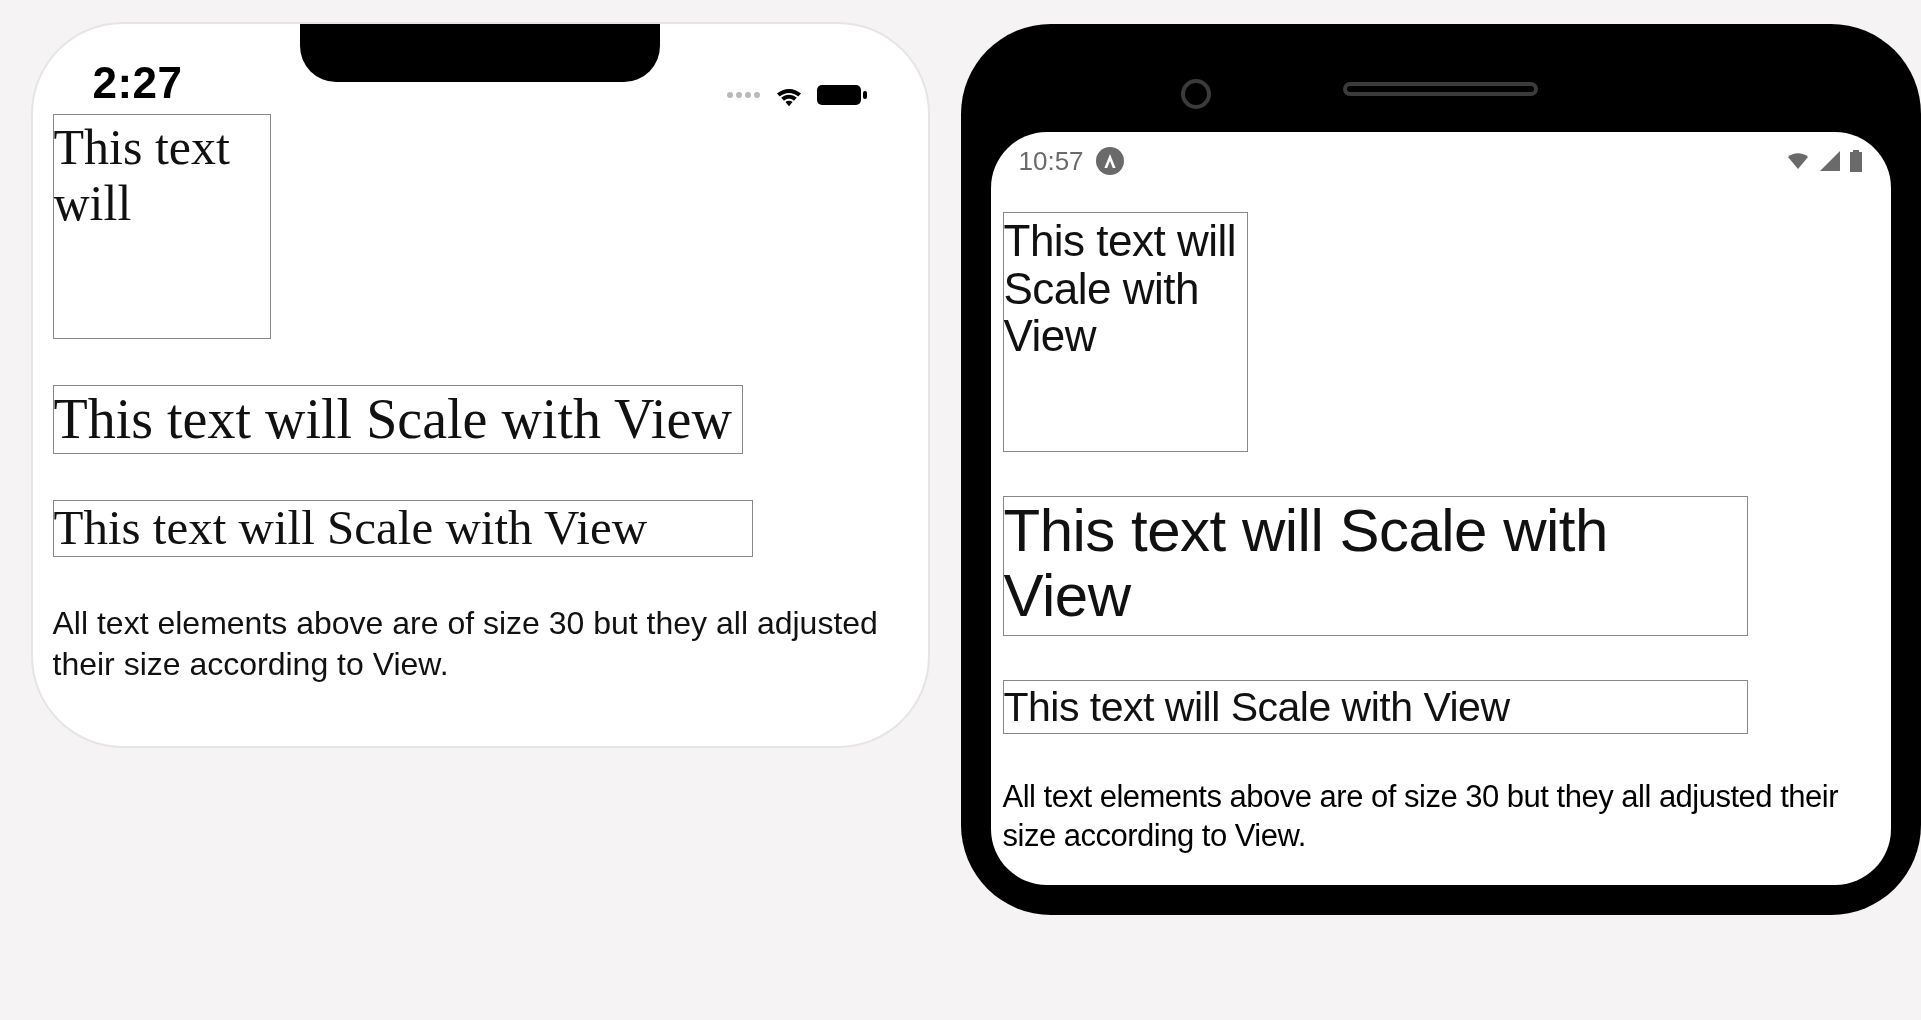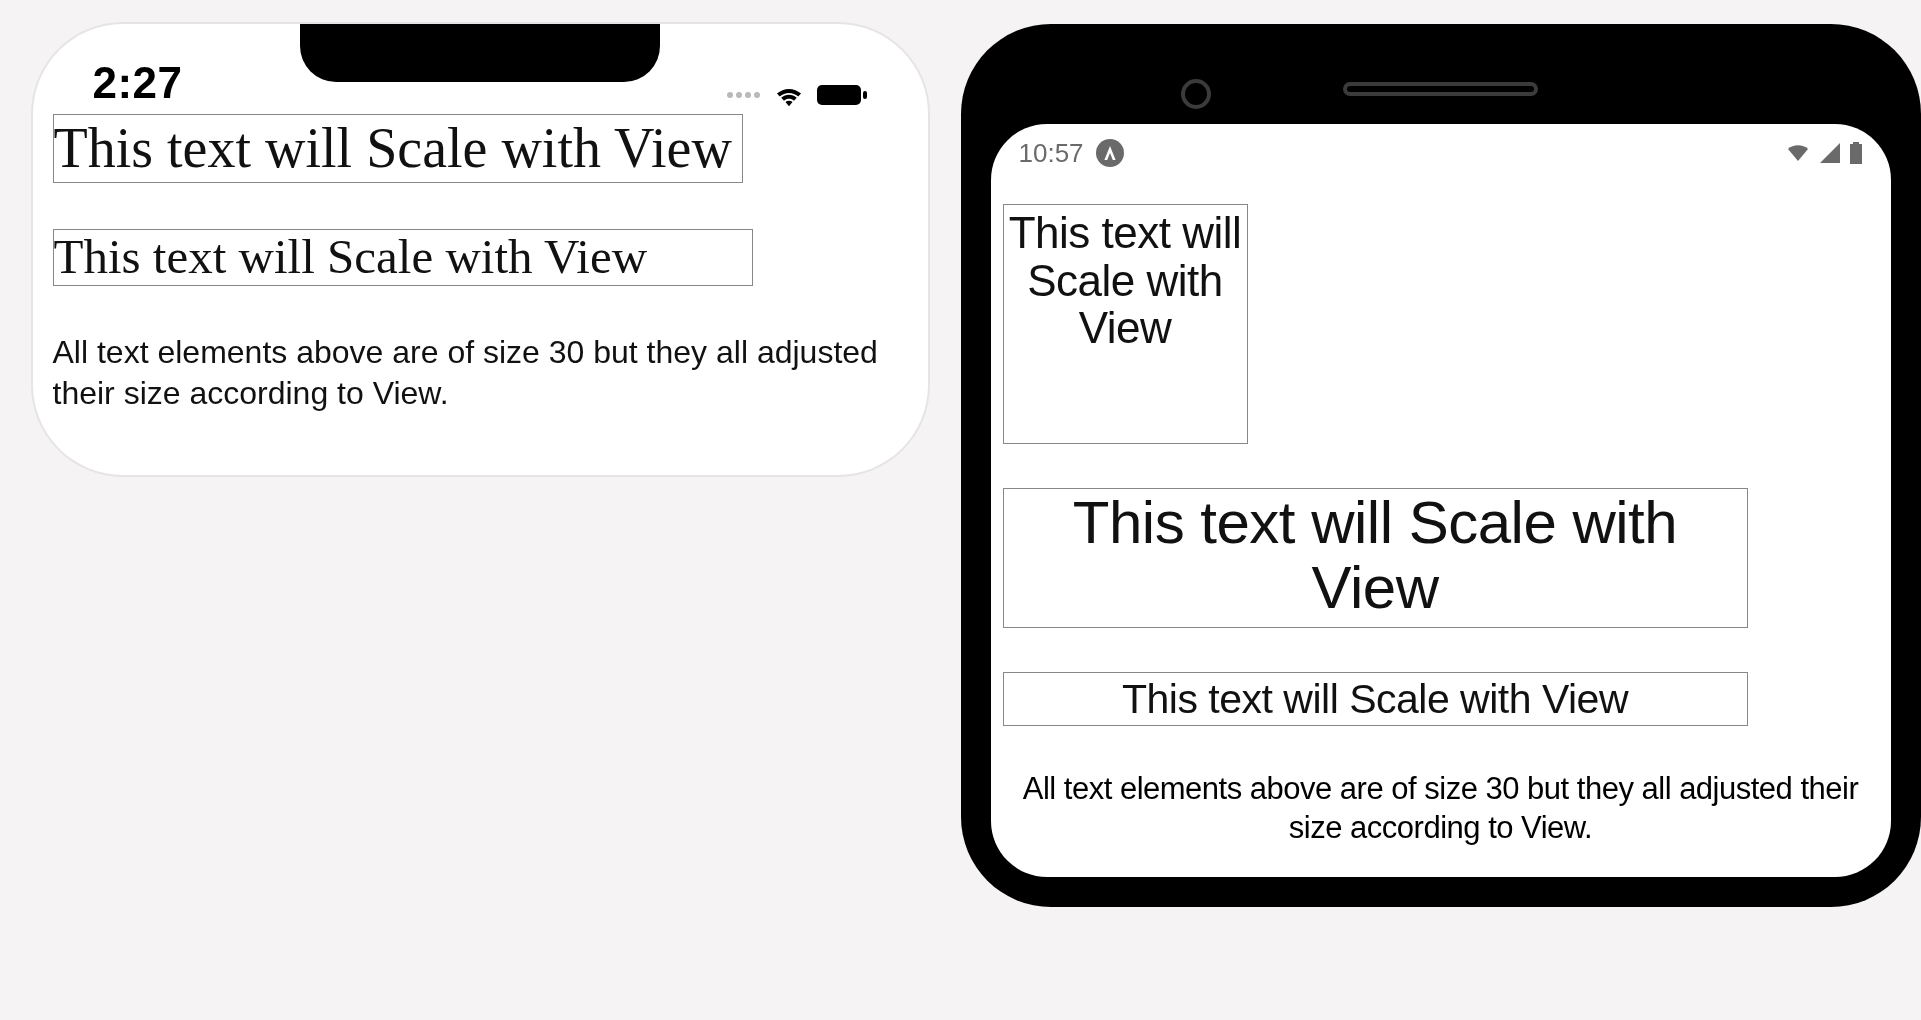--- a/index.html
+++ b/index.html
@@ -116,21 +116,21 @@
     }
     .android-speaker {
       width: 195px; height: 14px;
       border: 4px solid #3b3b3b;
       border-radius: 10px;
     }
     .android-screen {
       background: #fff;
       border-radius: 56px;
       padding: 8px 12px 30px;
-      text-align: center;
+      margin-top: 8px;
     }
     .android-statusbar {
       height: 42px;
       display: flex;
       justify-content: space-between;
       align-items: center;
       padding: 0 16px;
       color: #6a6a6a;
       font-size: 26px;
     }
@@ -183,20 +183,23 @@
         <span>
           <svg width="52" height="24" viewBox="0 0 52 24">
             <rect x="1" y="2" width="44" height="20" rx="5" fill="#000"></rect>
             <rect x="47" y="8" width="4" height="8" rx="2" fill="#000"></rect>
           </svg>
         </span>
       </div>
     </div>
 
     <div class="ios-content">
+      <div class="ios-box ios-box-1 ios-serif">
+        <span>This text will</span>
+      </div>
       <div class="ios-box ios-box-2 ios-serif">
         <span>This text will Scale with View</span>
       </div>
       <div class="ios-box ios-box-3 ios-serif">
         <span>This text will Scale with View</span>
       </div>
       <div class="ios-caption">All text elements above are of size 30 but they all adjusted their size according to View.</div>
     </div>
   </div>
 </div>

